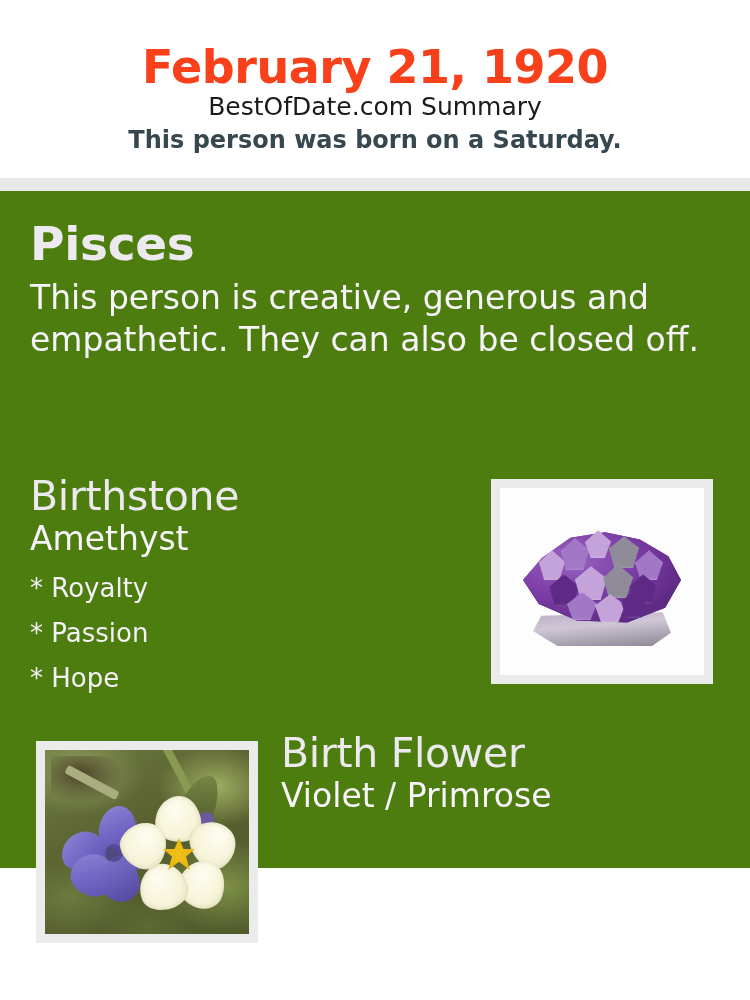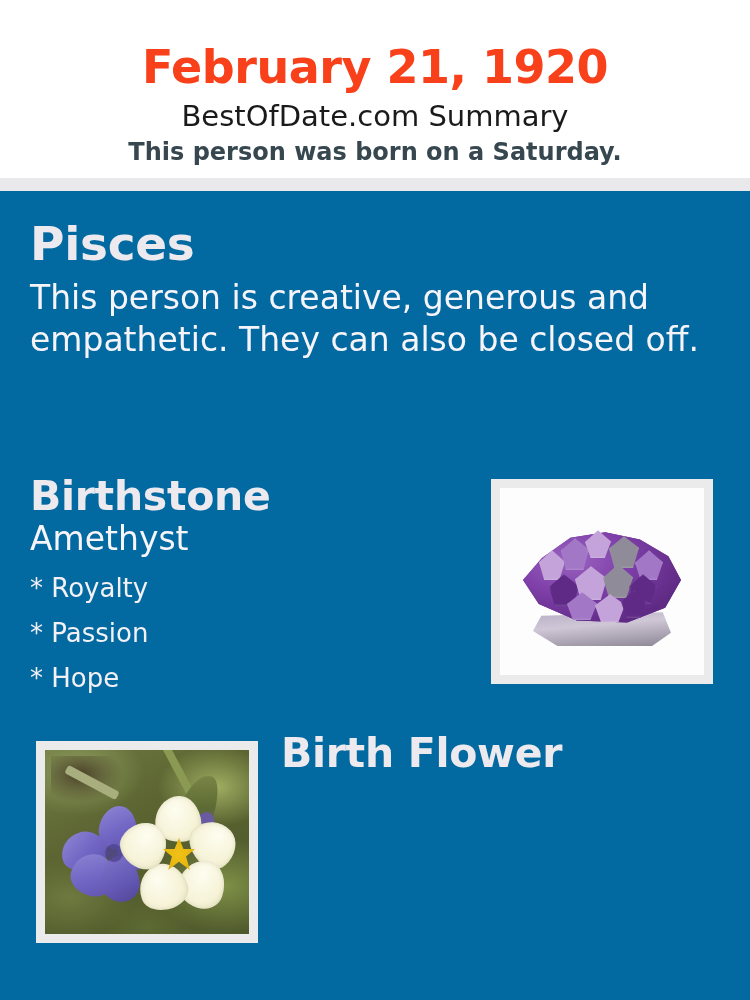--- a/index.html
+++ b/index.html
@@ -31,22 +31,21 @@
   .date-title {
     margin-top: 26px;
     font-size: 46px;
     font-weight: bold;
     color: #f8401a;
     letter-spacing: -0.5px;
     line-height: 1.1;
     font-family: "DejaVu Sans", sans-serif;
   }
   .site-summary {
-    margin-top: 7px;
-    font-size: 29px;
+    font-size: 25px;
     font-weight: normal;
     color: #1a1a1a;
     line-height: 1.15;
   }
   .born-line {
     margin-top: 6px;
     font-size: 24px;
     font-weight: bold;
     color: #37474f;
     line-height: 1.15;
@@ -59,22 +58,22 @@
     width: 750px;
     height: 13px;
     background: #e9e9eb;
   }
 
   
   .body-purple {
     position: absolute;
     left: 0; top: 191px;
     width: 750px;
-    height: 809px;
-    background: #0369a1;
+    height: 677px;
+    background: #4d7c0f;
   }
 
   
   .zodiac {
     position: absolute;
     left: 30px; top: 28px;
     width: 680px;
   }
   .zodiac-name {
     font-size: 47px;
@@ -93,21 +92,21 @@
   }
 
   
   .birthstone {
     position: absolute;
     left: 30px; top: 283px;
     width: 440px;
   }
   .section-heading {
     font-size: 41px;
-    font-weight: bold;
+    font-weight: normal;
     color: #eceaee;
     line-height: 1.08;
     letter-spacing: -0.3px;
   }
   .section-sub {
     margin-top: 2px;
     font-size: 33px;
     font-weight: normal;
     color: #f7f5f9;
     line-height: 1.15;
@@ -321,20 +320,21 @@
       <div class="section-sub">Amethyst</div>
       <ul class="trait-list">
         <li>* Royalty</li>
         <li>* Passion</li>
         <li>* Hope</li>
       </ul>
     </div>
 
     <div class="birthflower-text">
       <div class="section-heading">Birth Flower</div>
+      <div class="section-sub">Violet / Primrose</div>
     </div>
   </div>
 
   <div class="photo-frame amethyst-frame">
     <div class="photo-inner amethyst-inner">
       <div class="amethyst-art">
         <div class="am-base"></div>
         <div class="am-body"></div>
         <div class="am-x l x1"></div>
         <div class="am-x m x2"></div>

